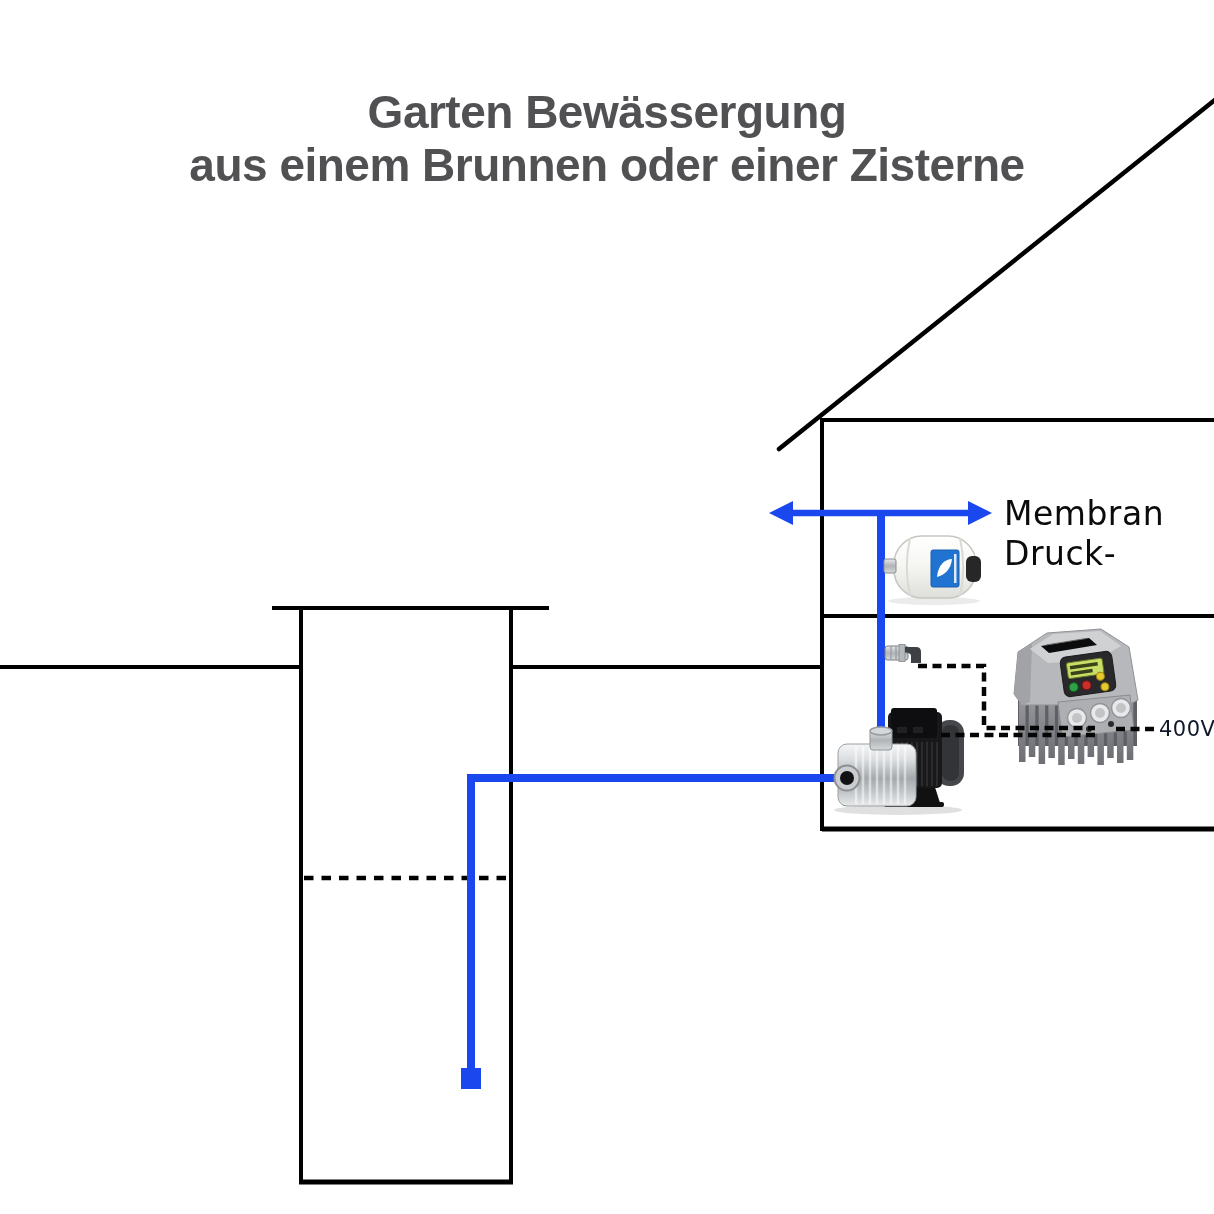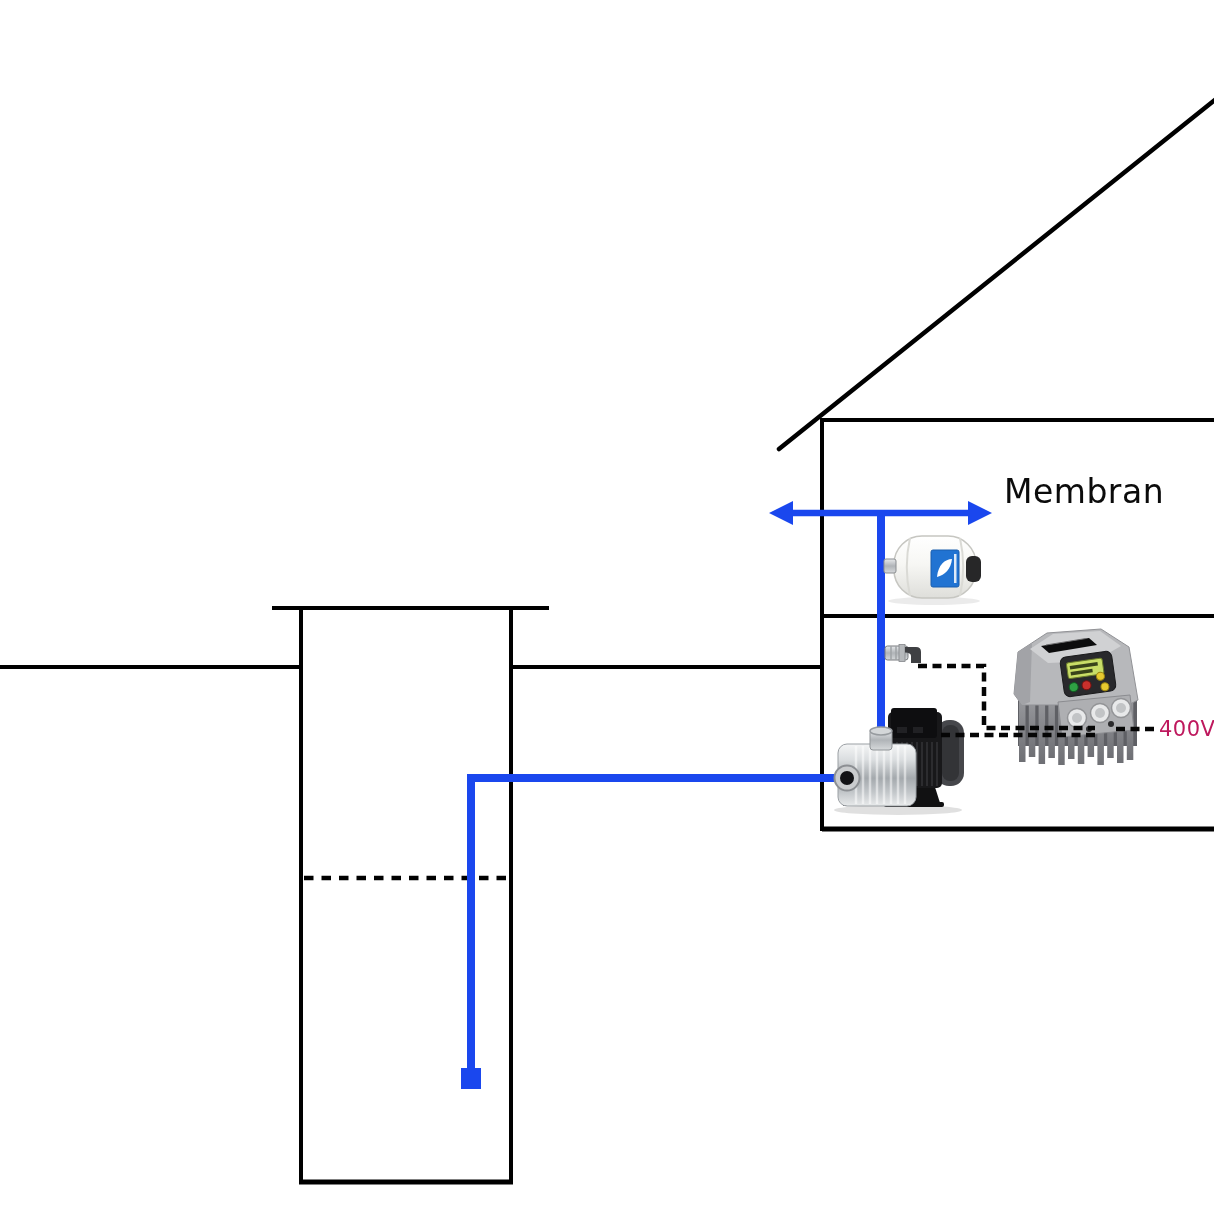--- a/index.html
+++ b/index.html
@@ -24,34 +24,34 @@
     color: #515154;
     font-family: "Liberation Sans", sans-serif;
     font-weight: 700;
     font-size: 46px;
     line-height: 53px;
     letter-spacing: -0.5px;
   }
   .tank-label {
     position: absolute;
     left: 1004px;
-    top: 472px;
+    top: 494px;
     color: #0b0b0b;
     font-family: "DejaVu Sans", sans-serif;
     font-weight: 400;
     font-size: 33px;
     line-height: 40px;
     letter-spacing: 0.5px;
     white-space: nowrap;
   }
   .voltage-label {
     position: absolute;
     left: 1159px;
     top: 717px;
-    color: #be185d;
+    color: #0f172a;
     font-family: "DejaVu Sans", sans-serif;
     font-size: 21px;
     font-weight: 400;
     letter-spacing: 0.5px;
     white-space: nowrap;
   }
 </style>
 </head>
 <body>
 
@@ -221,20 +221,25 @@
       </g>
     </g>
 
     <g stroke="#050505" stroke-width="4.5" fill="none" stroke-dasharray="9 5.5" stroke-linecap="butt">
       <path d="M 918 666 L 984 666 L 984 728 L 1095 728"></path>
       <line x1="941" y1="735" x2="1095" y2="735"></line>
       <line x1="1116" y1="729" x2="1157" y2="729"></line>
     </g>
   </svg>
 
+  <div class="title">
+    <div>Garten Bewässergung</div>
+    <div>aus einem Brunnen oder einer Zisterne</div>
+  </div>
 
   <div class="tank-label">
     <div>Membran</div>
+    <div>Druck-</div>
   </div>
 
   <div class="voltage-label">400V</div>
 
 </div>
 
 </body></html>

